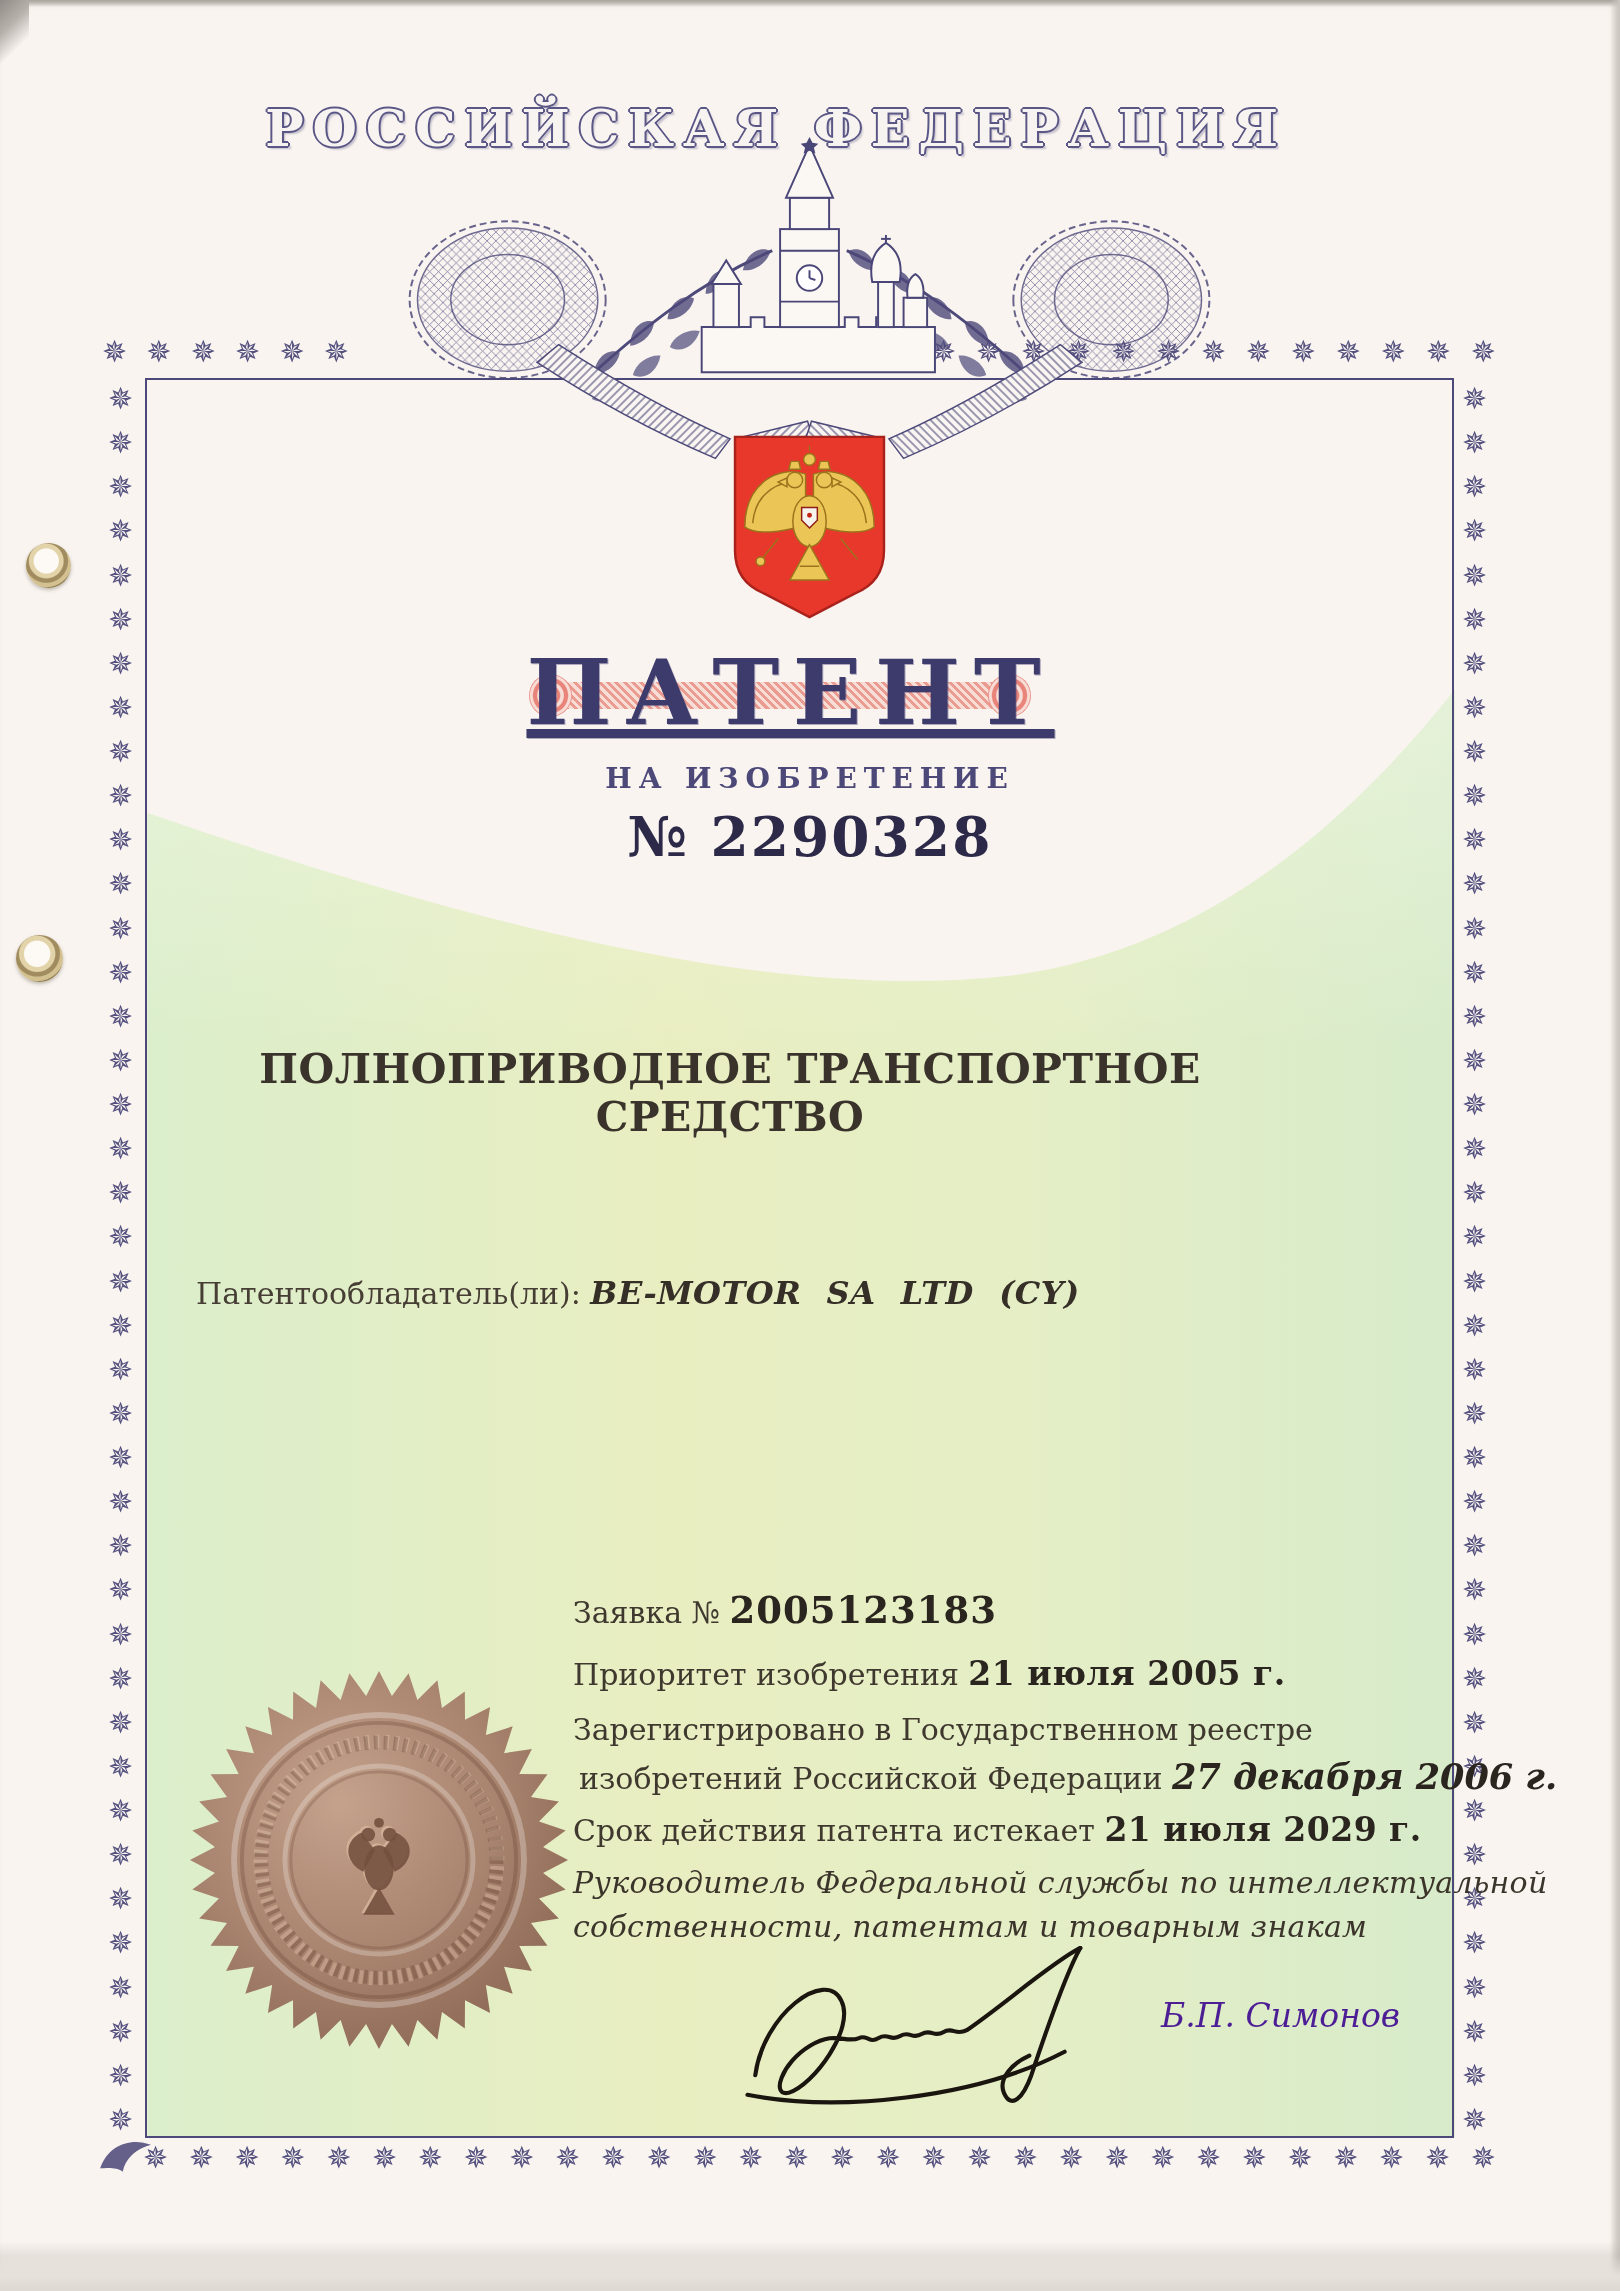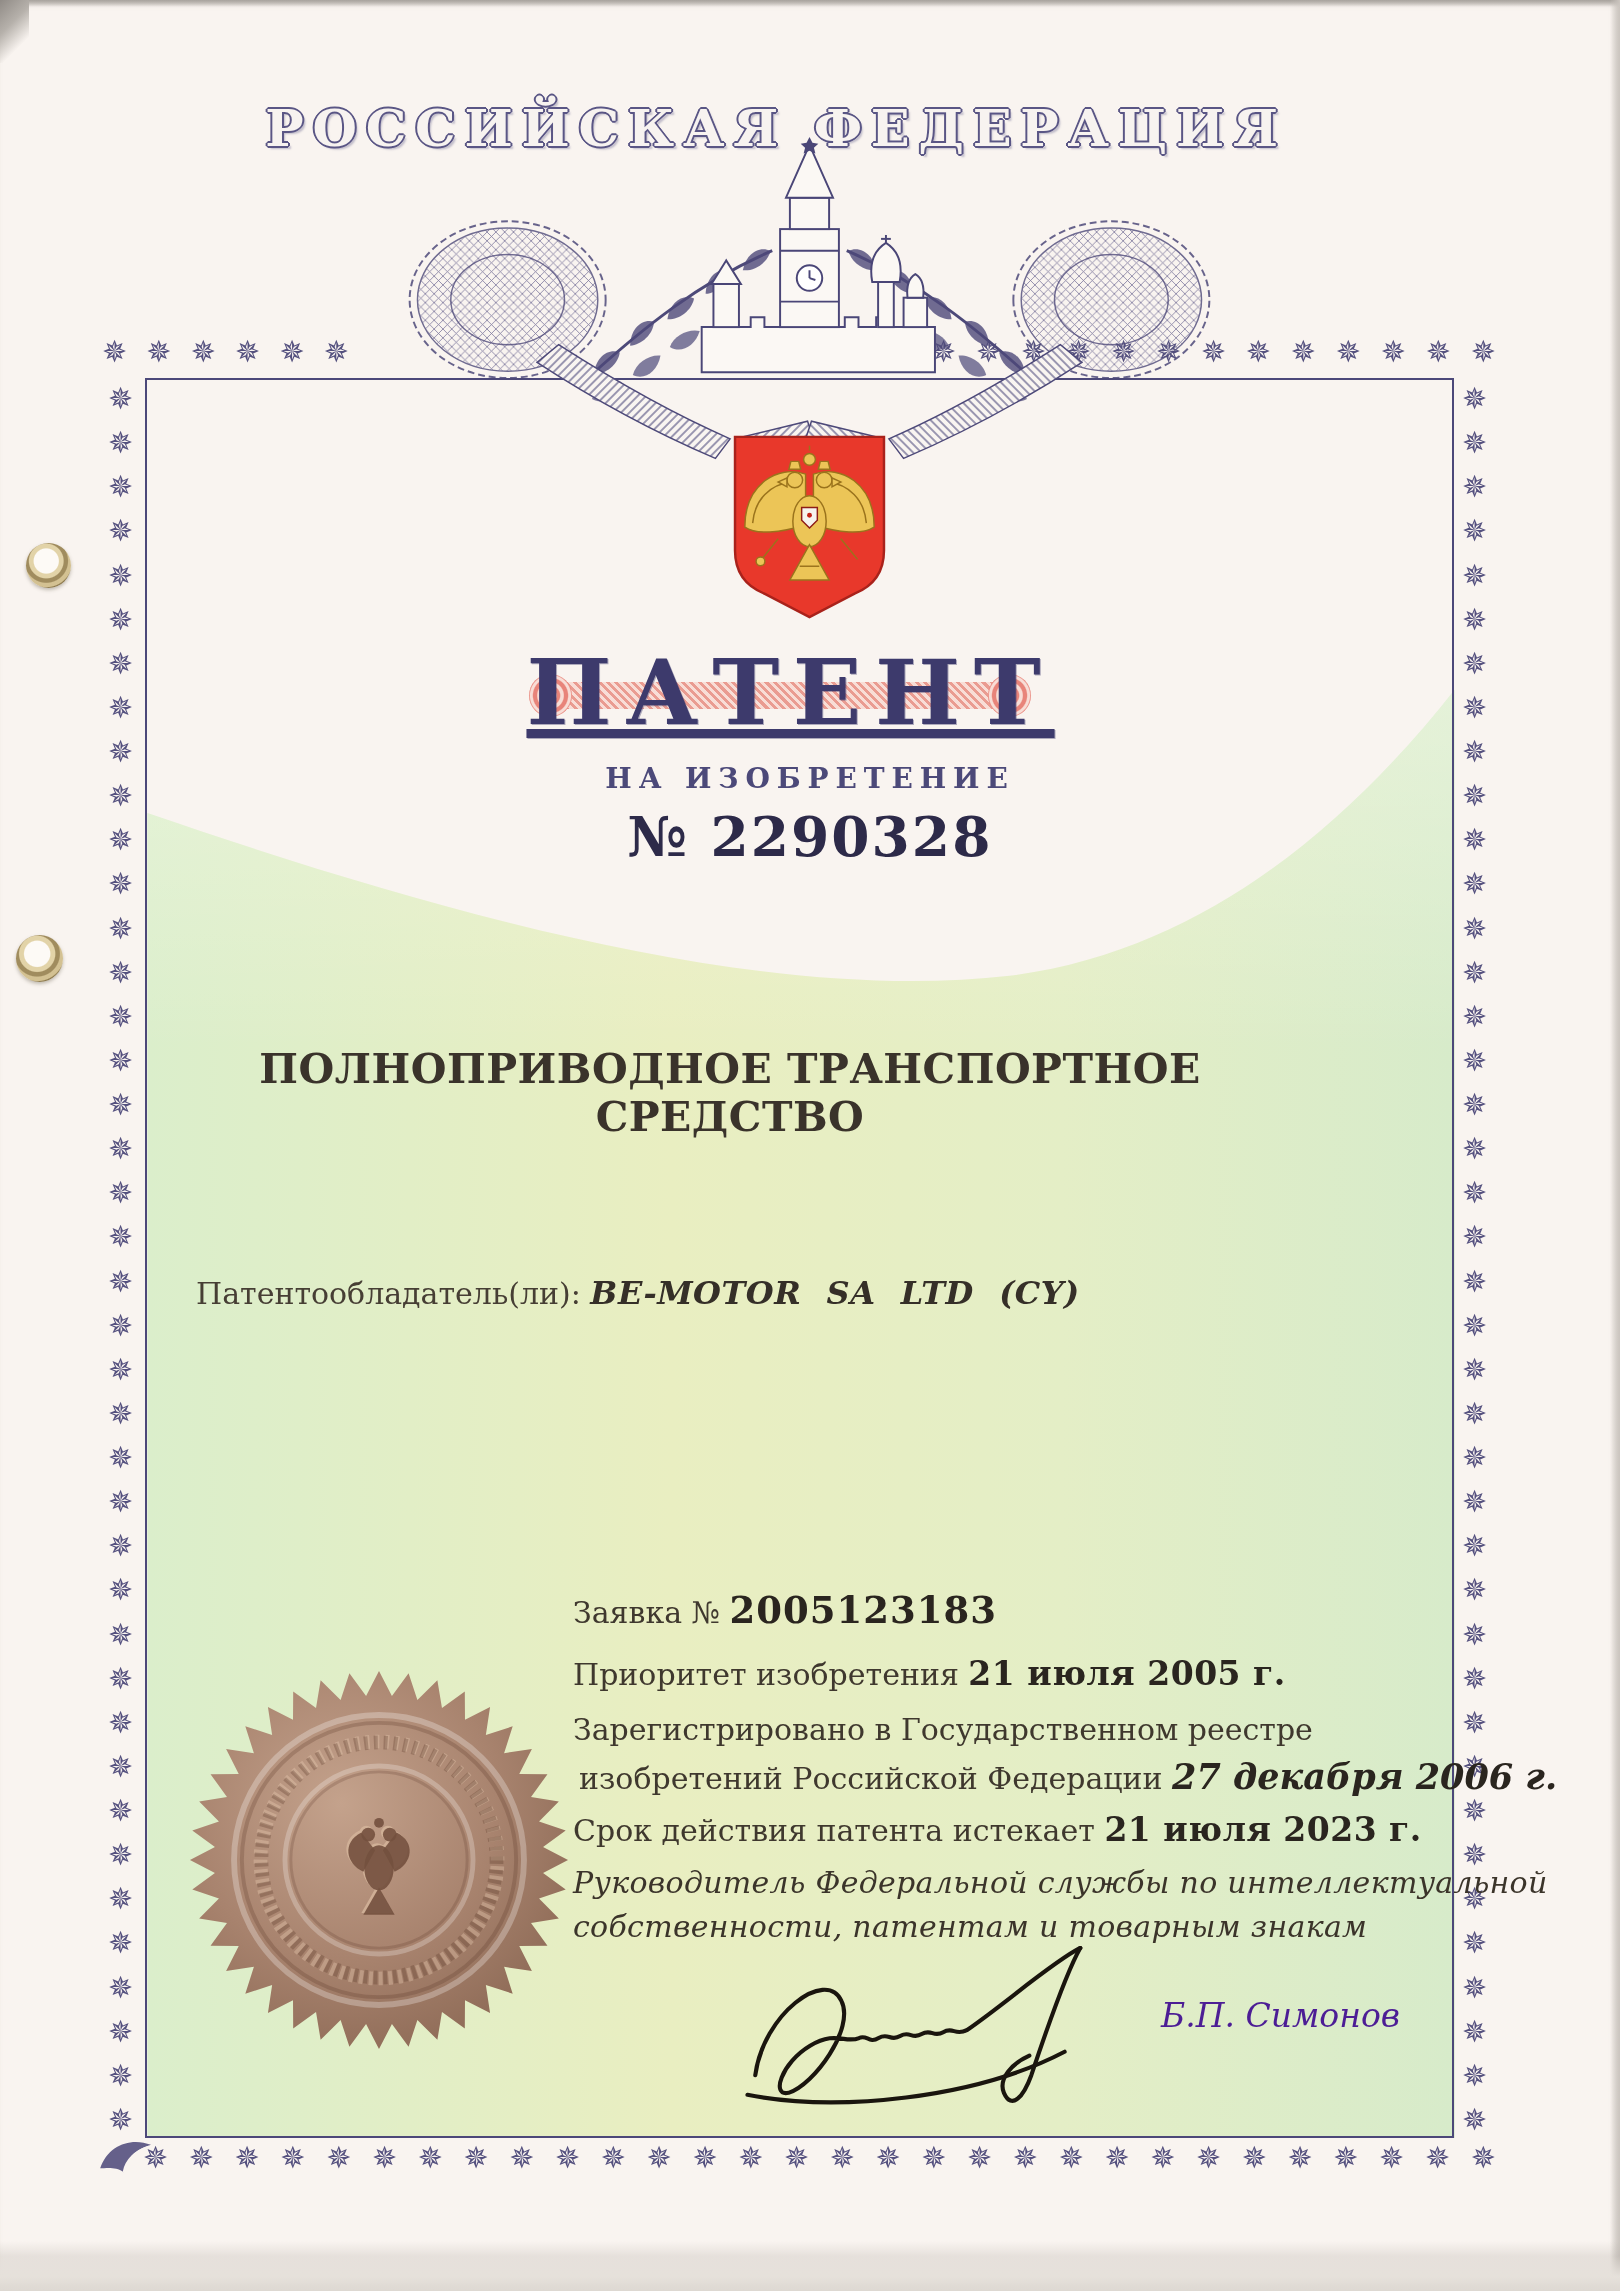--- a/index.html
+++ b/index.html
@@ -355,21 +355,21 @@
   </div>
   <div class="abs info line-reg1">
     <span>Зарегистрировано в Государственном реестре</span>
   </div>
   <div class="abs info line-reg2">
     <span>изобретений Российской Федерации</span>
     <span class="date-it">27 декабря 2006 г.</span>
   </div>
   <div class="abs info line-expiry">
     <span>Срок действия патента истекает</span>
-    <b class="date">21 июля 2023 г.</b>
+    <b class="date">21 июля 2029 г.</b>
   </div>
 
   <div class="abs role role1">Руководитель Федеральной службы по интеллектуальной</div>
   <div class="abs role role2">собственности, патентам и товарным знакам</div>
   <div class="abs sig-name">Б.П. Симонов</div>
 
   <svg class="abs" style="left:720px;top:1946px;" width="421" height="186" viewBox="0 0 430 190">
     <g fill="none" stroke="#1a150e" stroke-width="4.2" stroke-linecap="round">
       <path d="M36,132 C44,70 108,22 124,56 C138,84 96,142 70,150 C52,154 62,120 92,102 C118,86 128,100 142,94
                C150,90 152,100 162,94 C172,88 174,98 184,92 C194,86 196,96 206,90 C216,84 218,94 228,88

